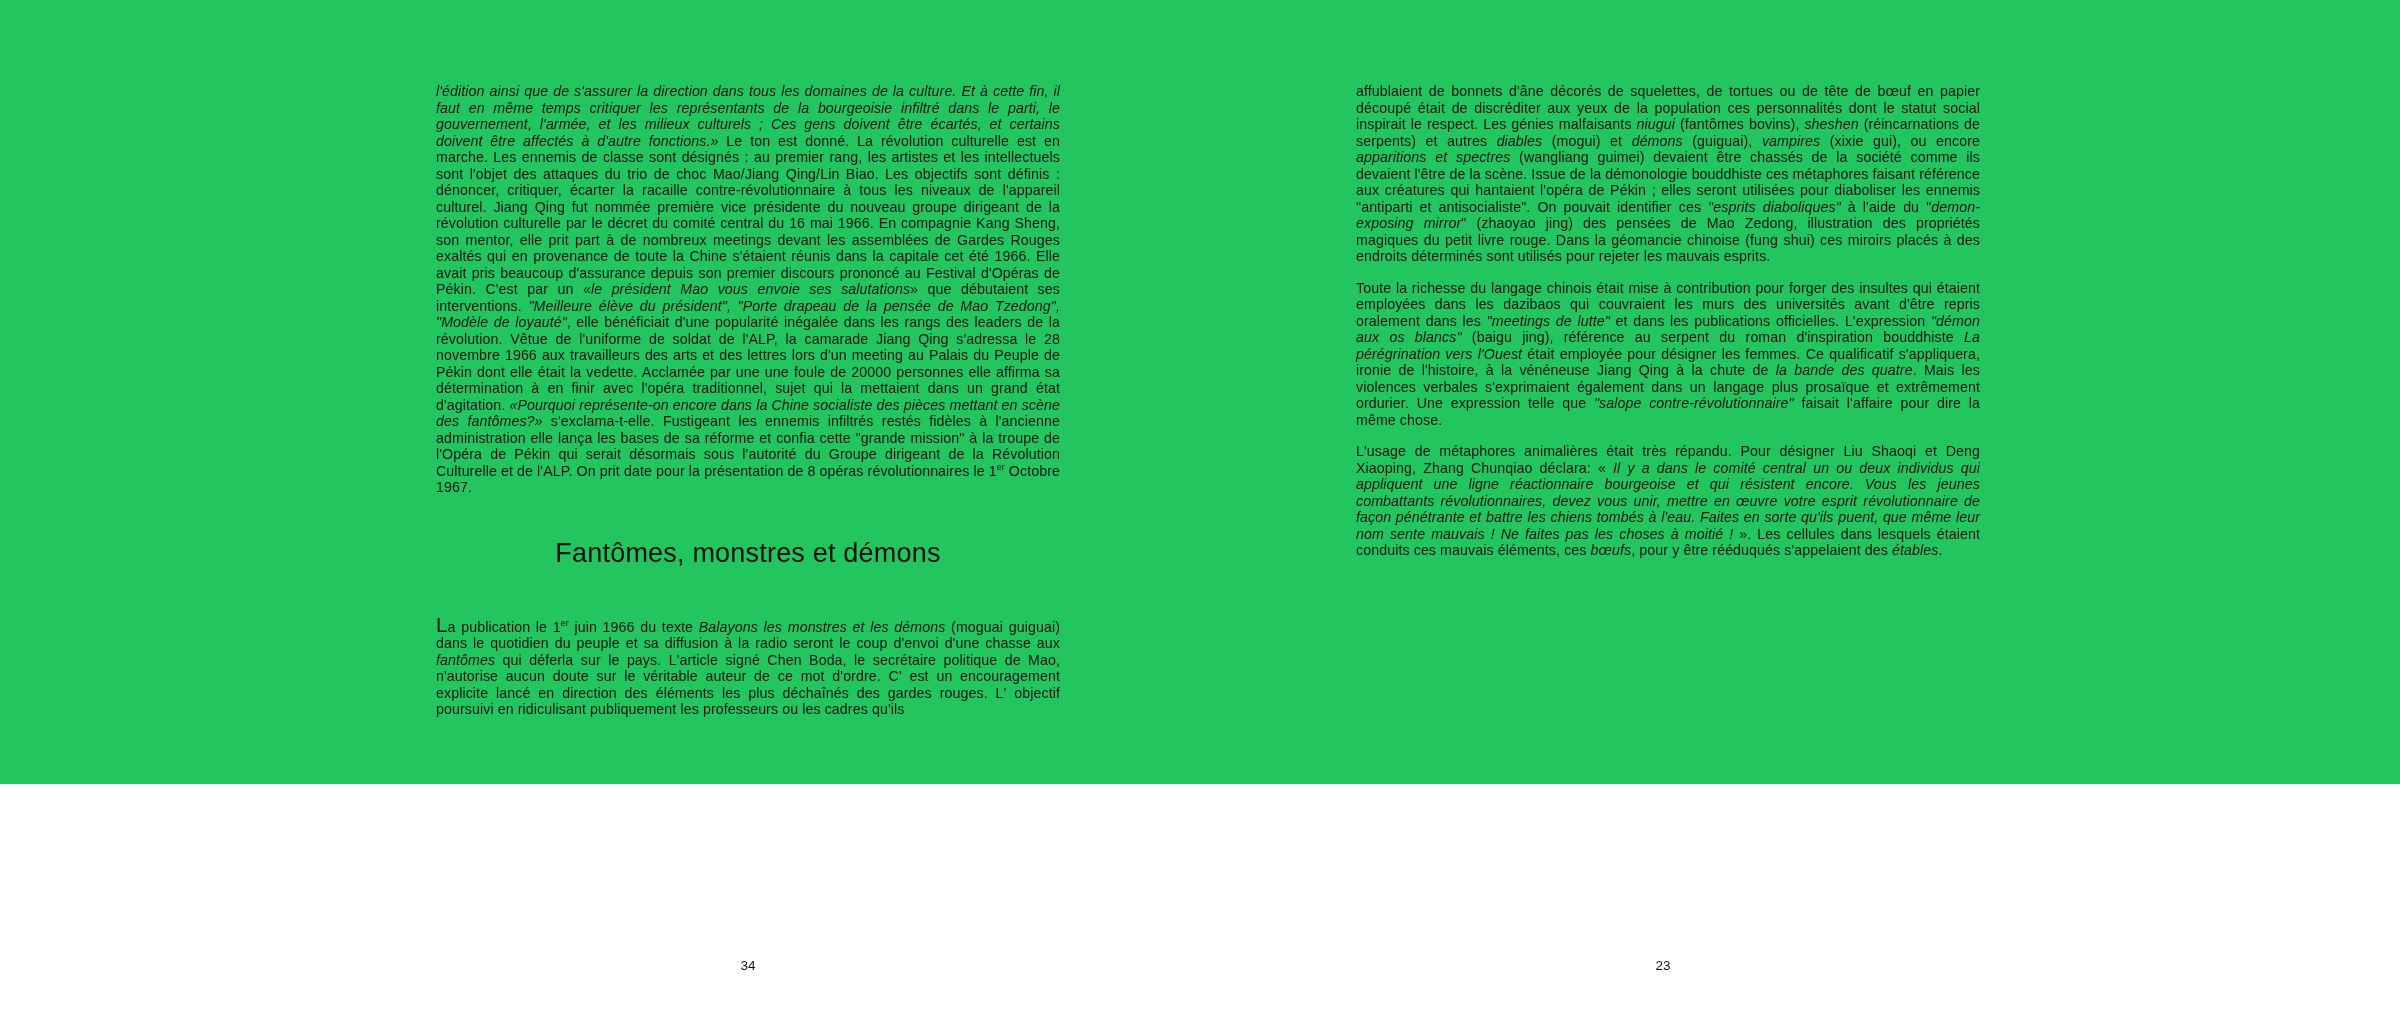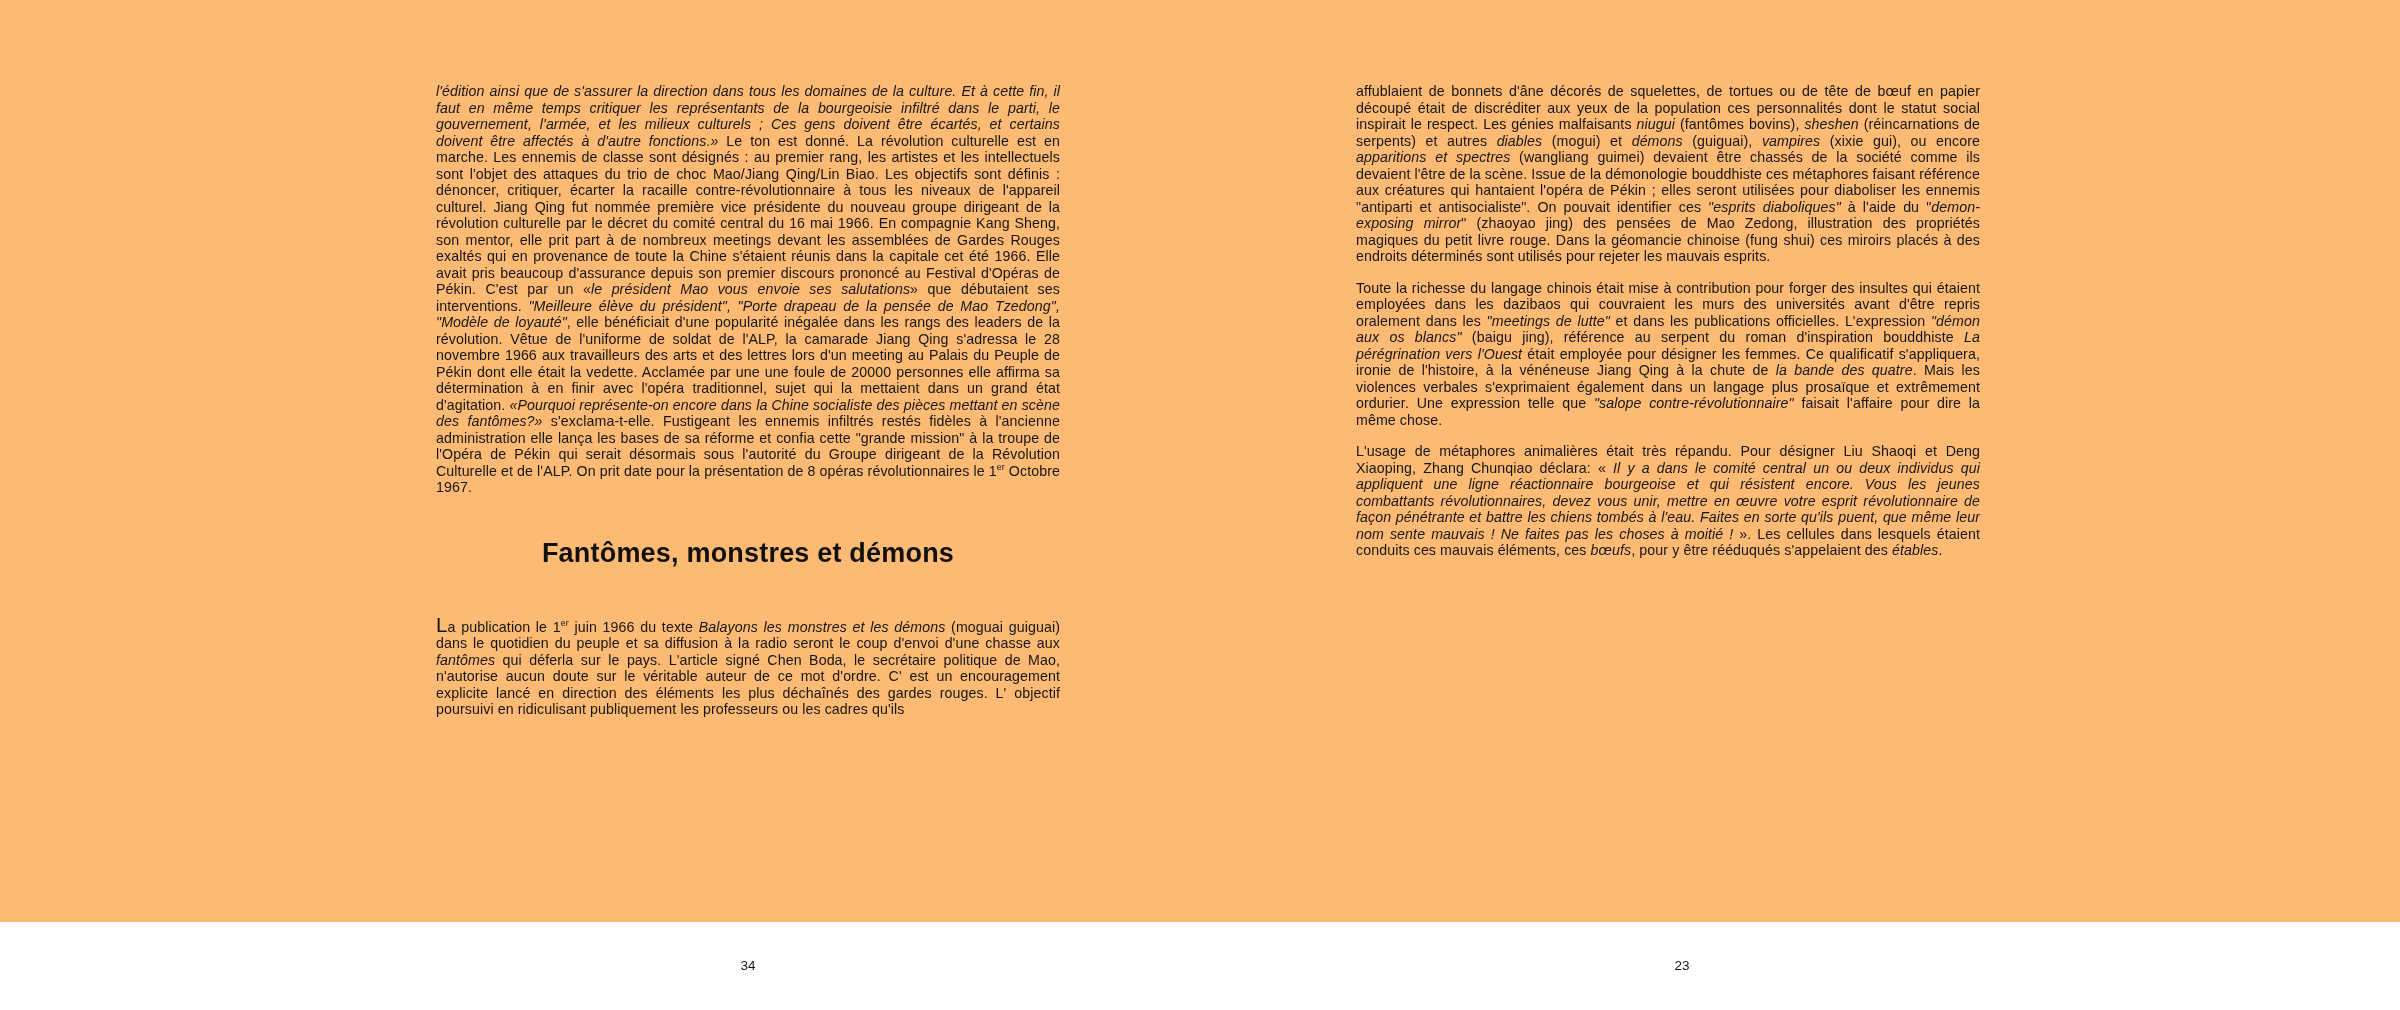--- a/index.html
+++ b/index.html
@@ -6,55 +6,55 @@
   body {
     width: 2400px;
     height: 1010px;
     background: #ffffff;
     overflow: hidden;
     position: relative;
     font-family: "Liberation Sans", "DejaVu Sans", sans-serif;
     color: #161616;
   }
   .spread { position: absolute; top: 0; left: 0; width: 2400px; height: 1010px; }
-  .page { position: absolute; top: 0; width: 1200px; height: 922px; background: #fdba74; }
+  .page { position: absolute; top: 0; width: 1200px; height: 784px; background: #22c55e; }
   .page--left  { left: 0; }
   .page--right { left: 1200px; }
   .page-content { position: absolute; top: 83px; width: 624px; }
   .page--left  .page-content { left: 436px; }
   .page--right .page-content { left: 156px; }
   .para {
     font-size: 14.2px;
     line-height: 16.5px;
     text-align: justify;
     margin: 0 0 15px 0;
     letter-spacing: 0.1px;
   }
   .heading {
     font-size: 27px;
-    font-weight: 700;
+    font-weight: 400;
     text-align: center;
     margin: 42px 0 50px 0;
     letter-spacing: 0.2px;
     color: #111;
   }
   .seg { }
   .italic { font-style: italic; }
   .super { vertical-align: super; font-size: 0.62em; line-height: 0; }
   .initial { font-size: 1.45em; line-height: 0; }
   .page-number {
     position: absolute;
     top: 958px;
     width: 624px;
     text-align: center;
     font-size: 13.5px;
     color: #161616;
   }
   .page--left  .page-number { left: 436px; }
-  .page--right .page-number { left: 170px; }
+  .page--right .page-number { left: 151px; }
 </style>
 </head>
 <body>
 
 <div class="spread">
 
   <div class="page page--left">
     <div class="page-content">
         <p class="para"><span class="seg italic">l'édition ainsi que de s'assurer la direction dans tous les domaines de la culture. Et à cette fin, il faut en même temps critiquer les représentants de la bourgeoisie infiltré dans le parti, le gouvernement, l'armée, et les milieux culturels ; Ces gens doivent être écartés, et certains doivent être affectés à d'autre fonctions.»</span><span class="seg"> Le ton est donné. La révolution culturelle est en marche. Les ennemis de classe sont désignés : au premier rang, les artistes et les intellectuels sont l'objet des attaques du trio de choc Mao/Jiang Qing/Lin Biao. Les objectifs sont définis : dénoncer, critiquer, écarter la racaille contre-révolutionnaire à tous les niveaux de l'appareil culturel. Jiang Qing fut nommée première vice présidente du nouveau groupe dirigeant de la révolution culturelle par le décret du comité central du 16 mai 1966. En compagnie Kang Sheng, son mentor, elle prit part à de nombreux meetings devant les assemblées de Gardes Rouges exaltés qui en provenance de toute la Chine s'étaient réunis dans la capitale cet été 1966. Elle avait pris beaucoup d'assurance depuis son premier discours prononcé au Festival d'Opéras de Pékin. C'est par un «</span><span class="seg italic">le président Mao vous envoie ses salutations</span><span class="seg">» que débutaient ses interventions. </span><span class="seg italic">"Meilleure élève du président", "Porte drapeau de la pensée de Mao Tzedong", "Modèle de loyauté"</span><span class="seg">, elle bénéficiait d'une popularité inégalée dans les rangs des leaders de la révolution. Vêtue de l'uniforme de soldat de l'ALP, la camarade Jiang Qing s'adressa le 28 novembre 1966 aux travailleurs des arts et des lettres lors d'un meeting au Palais du Peuple de Pékin dont elle était la vedette. Acclamée par une une foule de 20000 personnes elle affirma sa détermination à en finir avec l'opéra traditionnel, sujet qui la mettaient dans un grand état d'agitation. </span><span class="seg italic">«Pourquoi représente-on encore dans la Chine socialiste des pièces mettant en scène des fantômes?»</span><span class="seg"> s'exclama-t-elle. Fustigeant les ennemis infiltrés restés fidèles à l'ancienne administration elle lança les bases de sa réforme et confia cette "grande mission" à la troupe de l'Opéra de Pékin qui serait désormais sous l'autorité du Groupe dirigeant de la Révolution Culturelle et de l'ALP. On prit date pour la présentation de 8 opéras révolutionnaires le 1</span><span class="seg super">er</span><span class="seg"> Octobre 1967.</span></p>
         <h2 class="heading">Fantômes, monstres et démons</h2>

